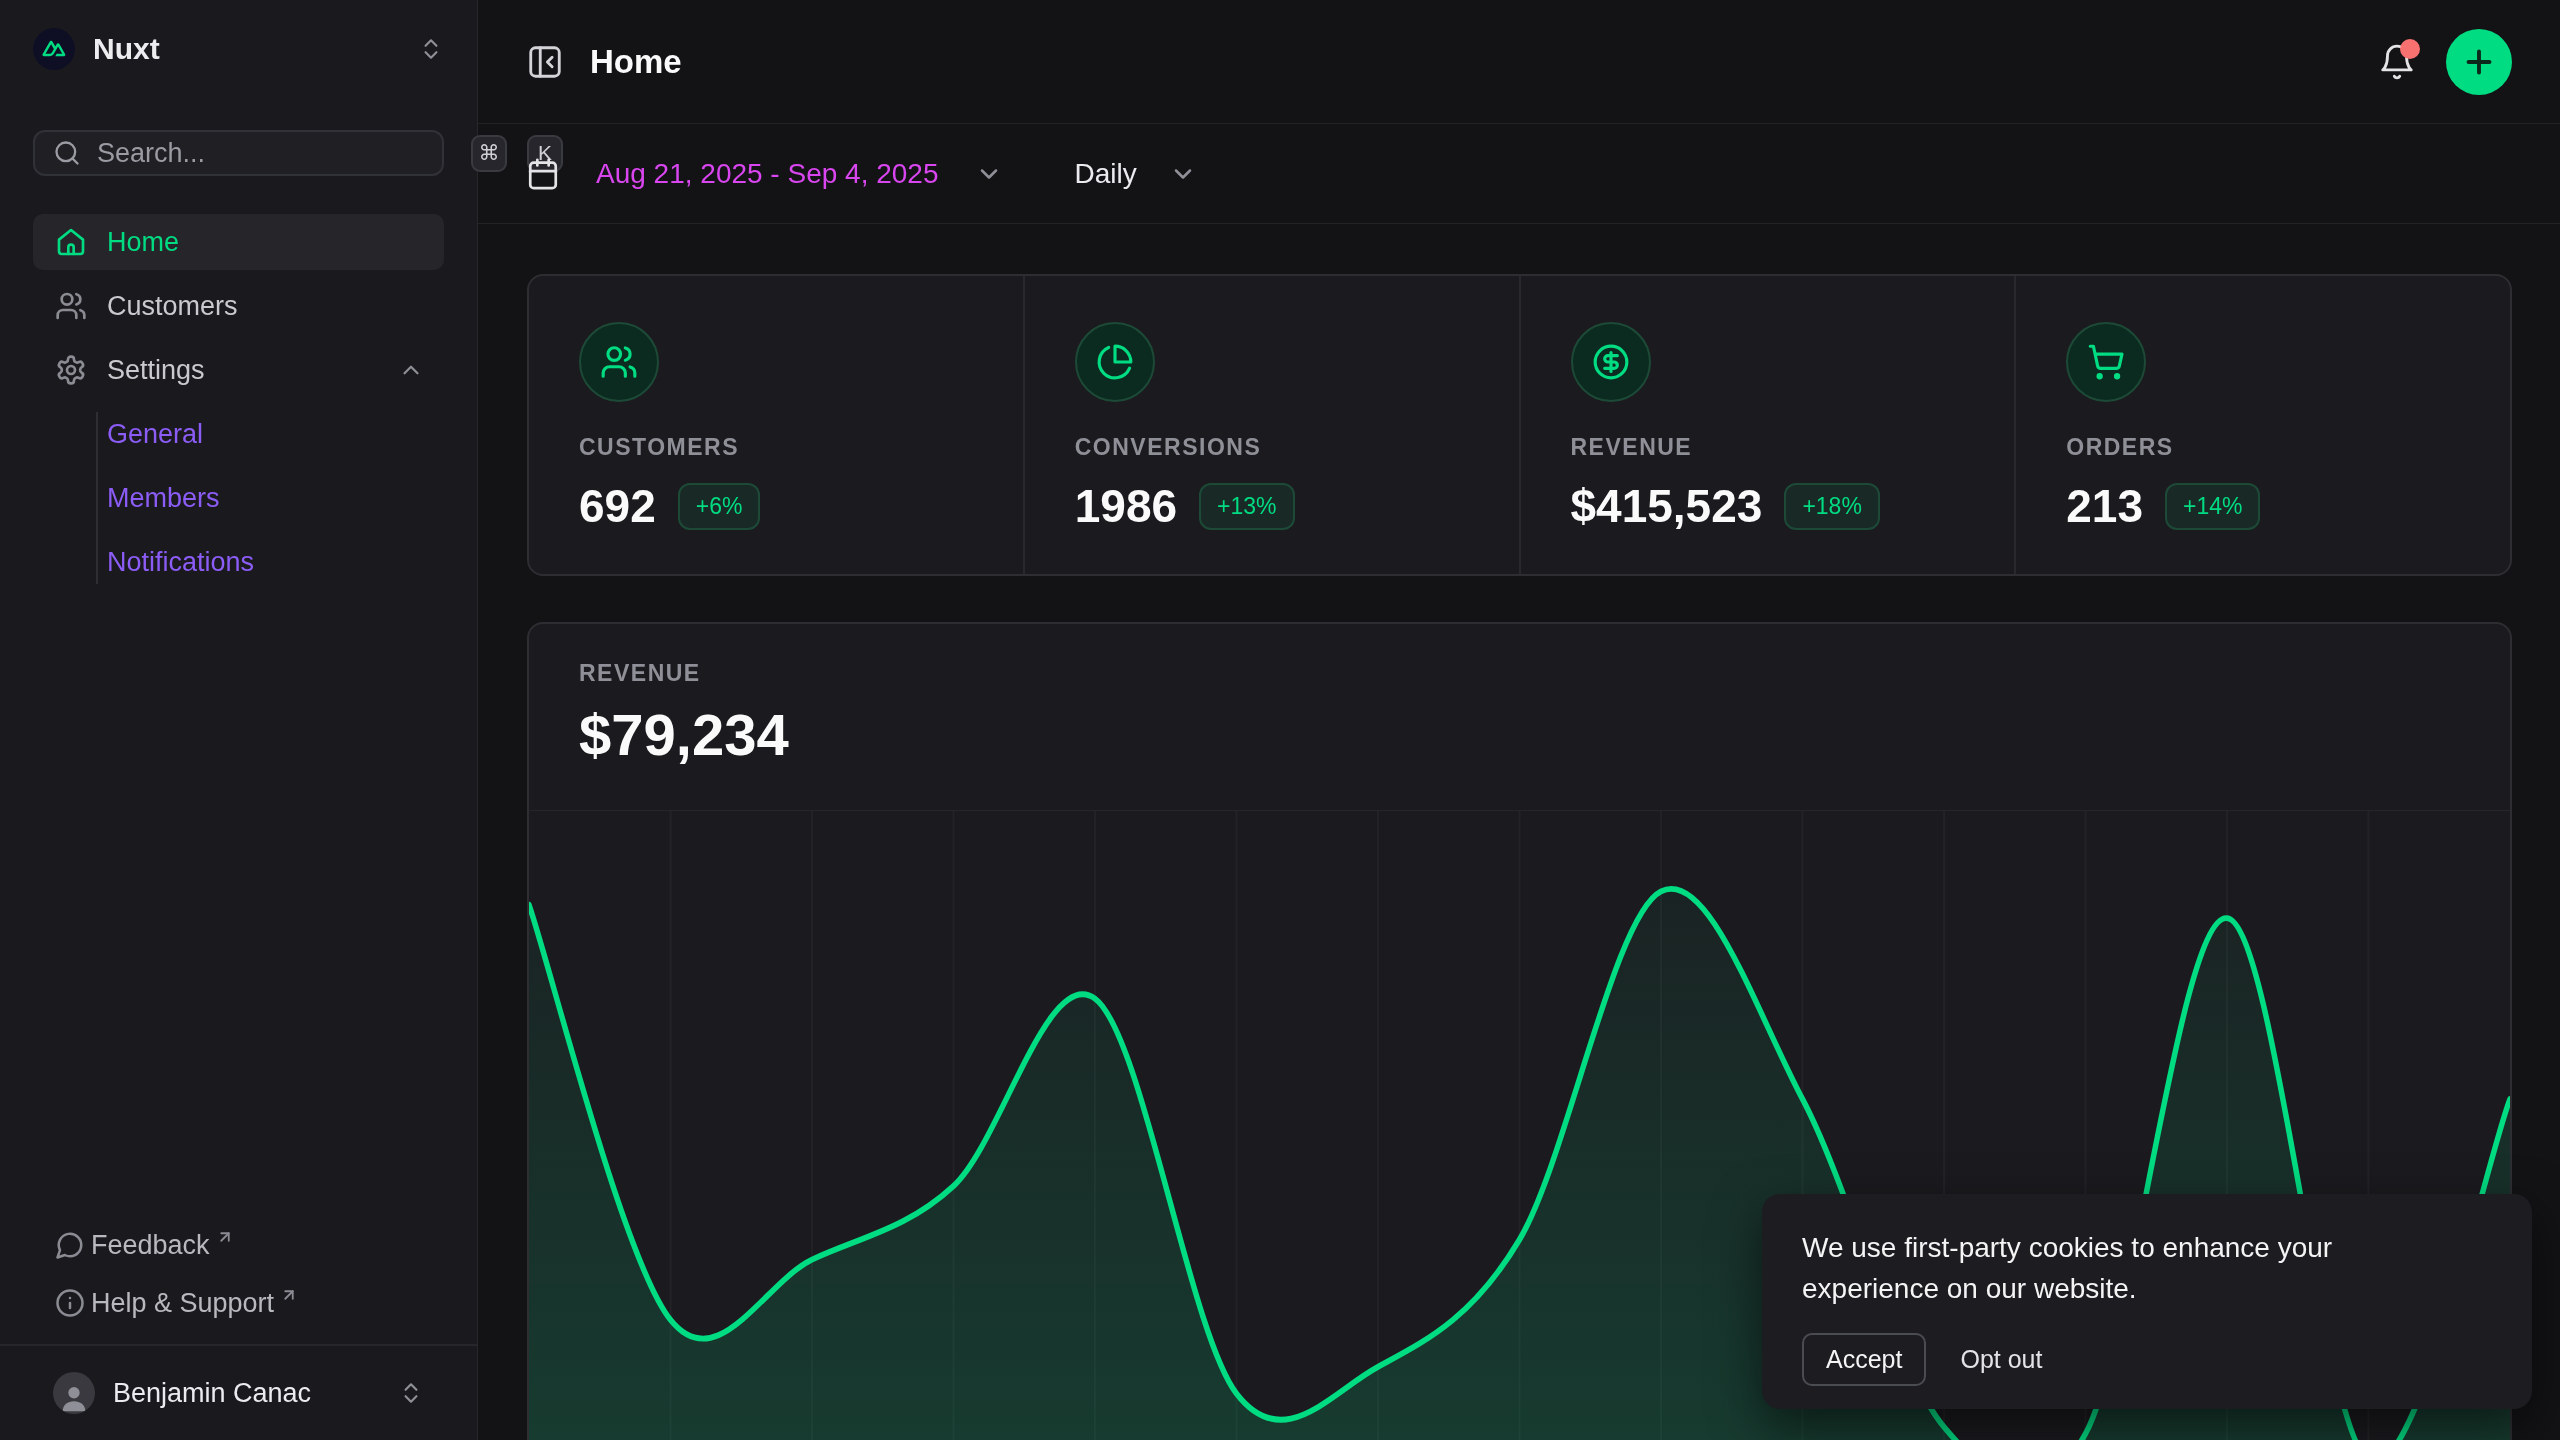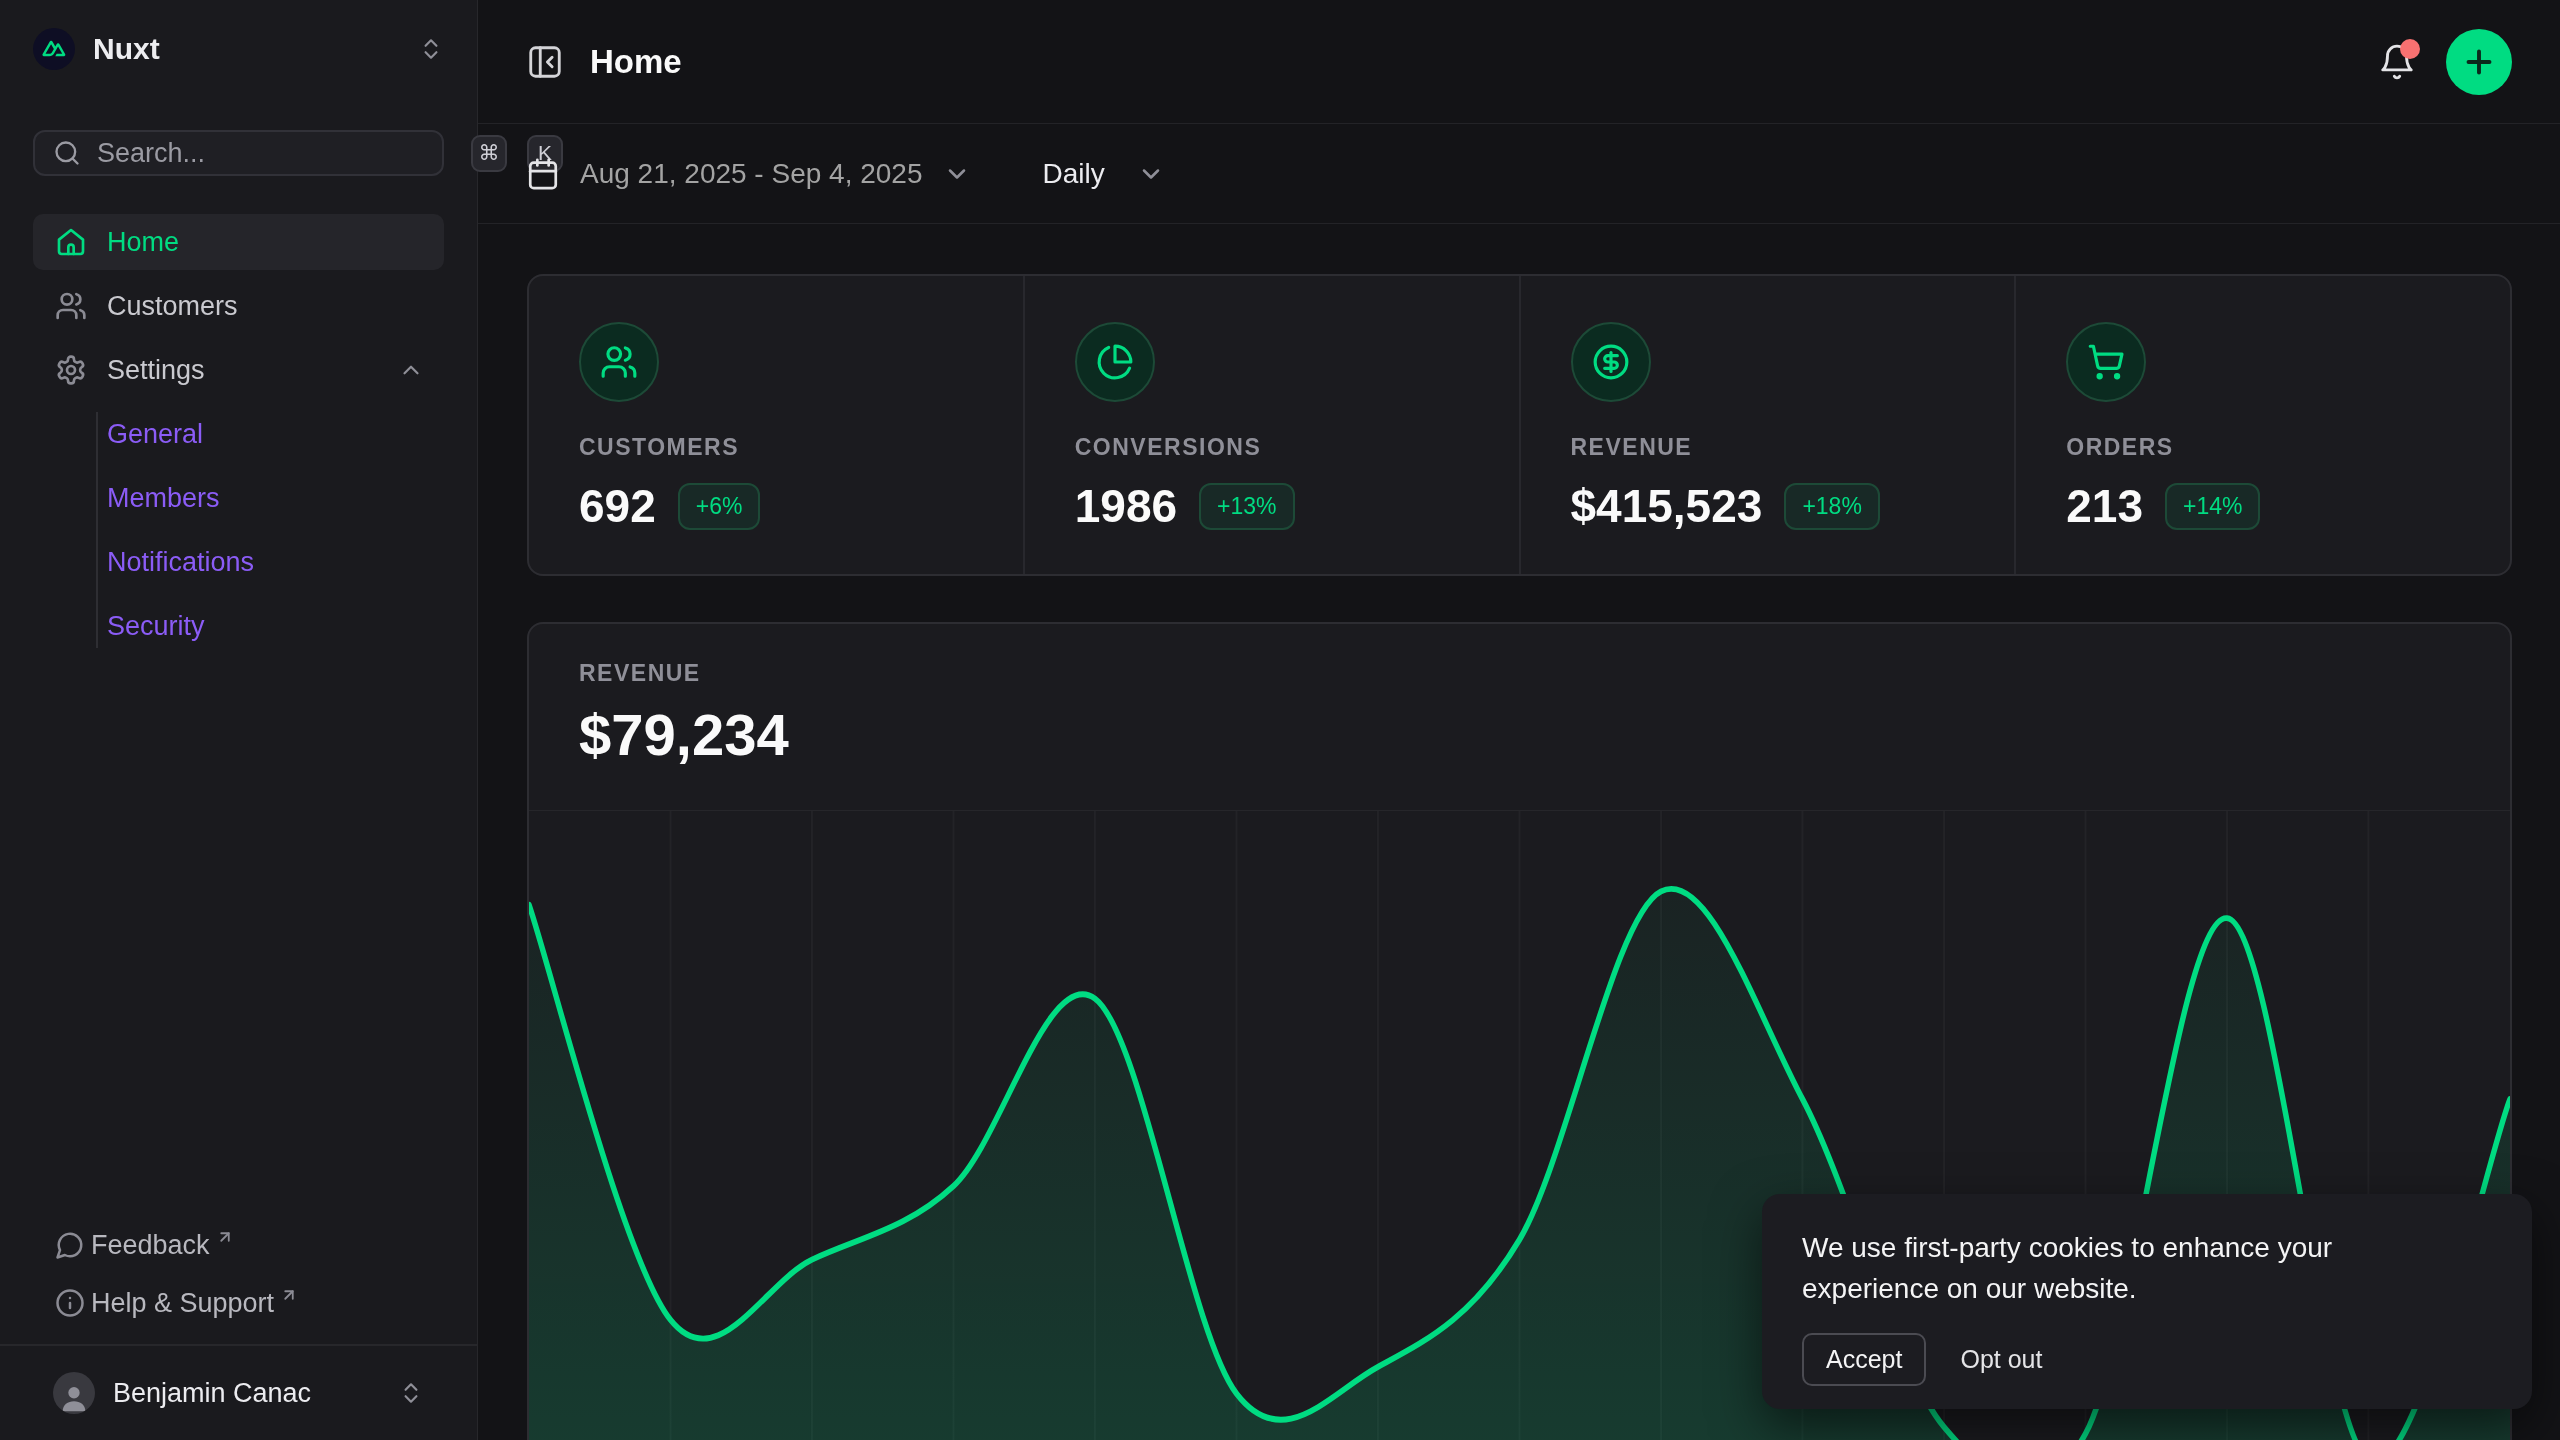--- a/index.html
+++ b/index.html
@@ -62,21 +62,21 @@
   .page-title { font-size:33px; font-weight:700; color:#fafafa; margin-left:26px; }
   .hdr-right { margin-left:auto; display:flex; align-items:center; gap:30px; }
   .bell-wrap { position:relative; display:flex; color:#e4e4e7; cursor:pointer; }
   .bell-dot { position:absolute; top:-4px; right:-4px; width:20px; height:20px; border-radius:50%;
     background:#f87171; }
   .add-btn { width:66px; height:66px; border-radius:50%; background:#00dc82; border:none;
     display:flex; align-items:center; justify-content:center; color:#0b2a1c; cursor:pointer; }
 
   .toolbar { height:100px; min-height:100px; display:flex; align-items:center; padding:0 48px;
     gap:16px; border-bottom:1.5px solid #232327; }
-  .range-btn { display:flex; align-items:center; gap:20px; color:#a3a3a3; font-size:28px;
+  .range-btn { display:flex; align-items:center; gap:36px; color:#d946ef; font-size:28px;
     font-weight:500; cursor:pointer; }
   .range-btn .cal { color:#e4e4e7; display:flex; }
   .chev { color:#8f8f98; display:flex; }
   .period-btn { display:flex; align-items:center; gap:32px; color:#ececf0; font-size:28px;
     font-weight:500; margin-left:56px; cursor:pointer; }
 
   .content { padding:50px 48px 0 49px; flex:1; min-height:0; }
 
   .stats-card { display:flex; background:#1b1b1f; border:2px solid #2d2d32; border-radius:16px;
     height:302px; overflow:hidden; }
@@ -183,21 +183,20 @@
           <svg width="26" height="26" viewBox="0 0 24 24" fill="none" stroke="currentColor" stroke-width="2" stroke-linecap="round" stroke-linejoin="round">
               <path d="m18 15-6-6-6 6"></path>
             </svg>
         </span>
       </div>
 
       <div class="sub-list">
         <div class="sub-item">General</div>
         <div class="sub-item">Members</div>
         <div class="sub-item">Notifications</div>
-        <div class="sub-item">Security</div>
       </div>
     </nav>
 
     <div class="sidebar-spacer"></div>
 
     <div class="foot-item">
       <span class="nicon">
         <svg width="30" height="30" viewBox="0 0 24 24" fill="none" stroke="currentColor" stroke-width="2" stroke-linecap="round" stroke-linejoin="round">
             <path d="M7.9 20A9 9 0 1 0 4 16.1L2 22Z"></path>
           </svg>

